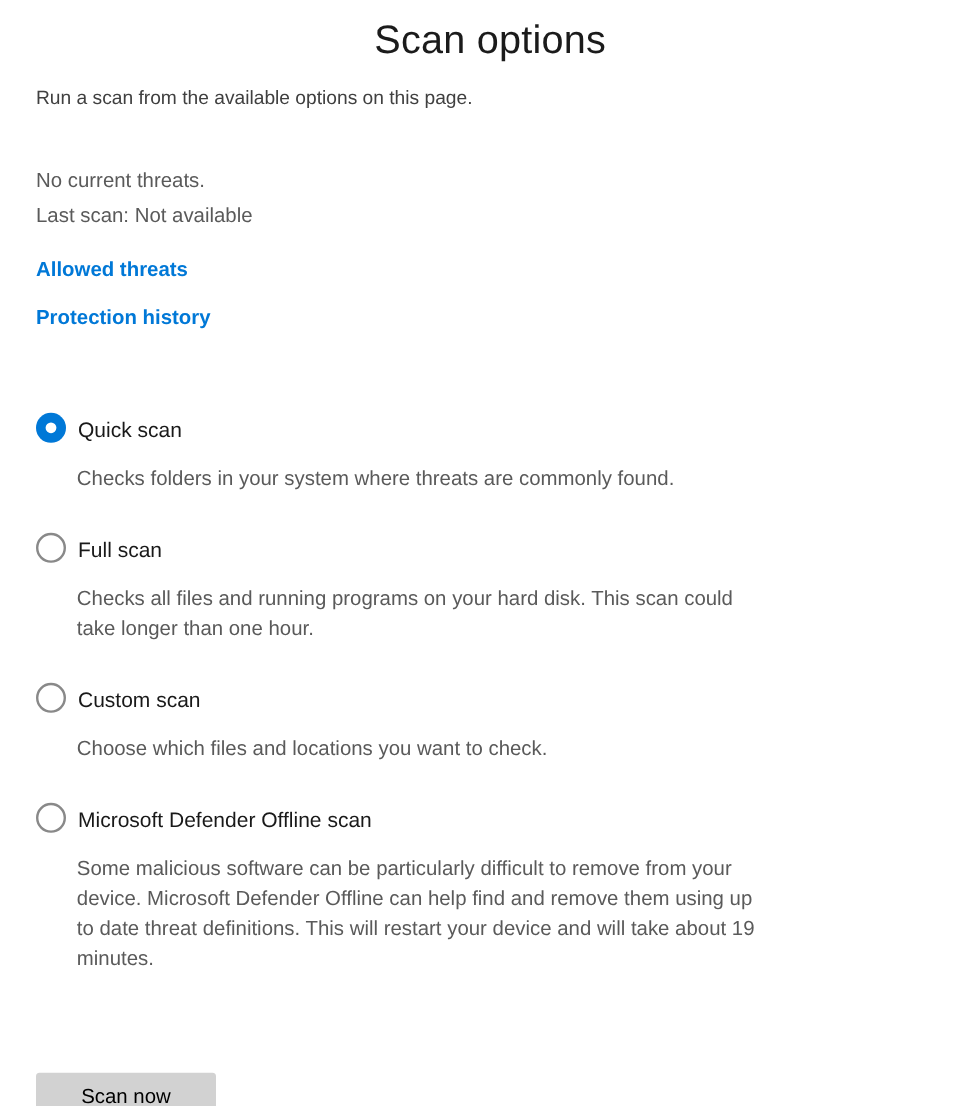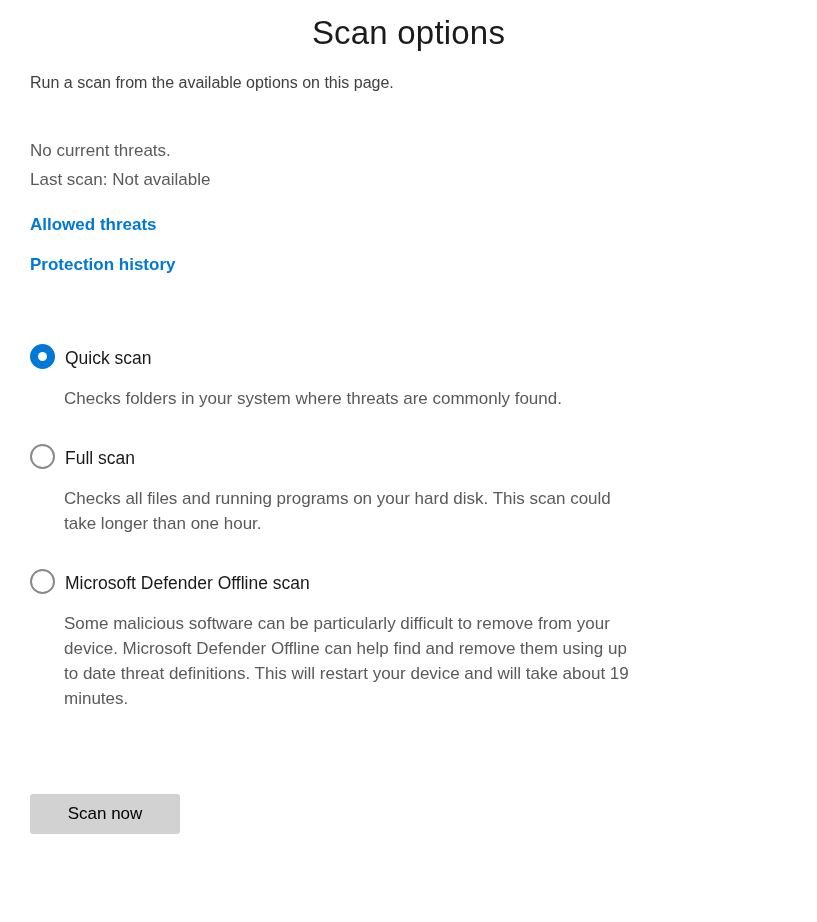--- a/index.html
+++ b/index.html
@@ -143,20 +143,27 @@
     </div>
 
     <div class="scan-option">
       <div class="option-row">
         <div class="radio"></div>
         <span class="option-label">Full scan</span>
       </div>
       <div class="option-description">Checks all files and running programs on your hard disk. This scan could take longer than one hour.</div>
     </div>
 
+    <div class="scan-option">
+      <div class="option-row">
+        <div class="radio"></div>
+        <span class="option-label">Custom scan</span>
+      </div>
+      <div class="option-description">Choose which files and locations you want to check.</div>
+    </div>
 
     <div class="scan-option">
       <div class="option-row">
         <div class="radio"></div>
         <span class="option-label">Microsoft Defender Offline scan</span>
       </div>
       <div class="option-description">Some malicious software can be particularly difficult to remove from your device. Microsoft Defender Offline can help find and remove them using up to date threat definitions. This will restart your device and will take about 19 minutes.</div>
     </div>
 
   </div>

